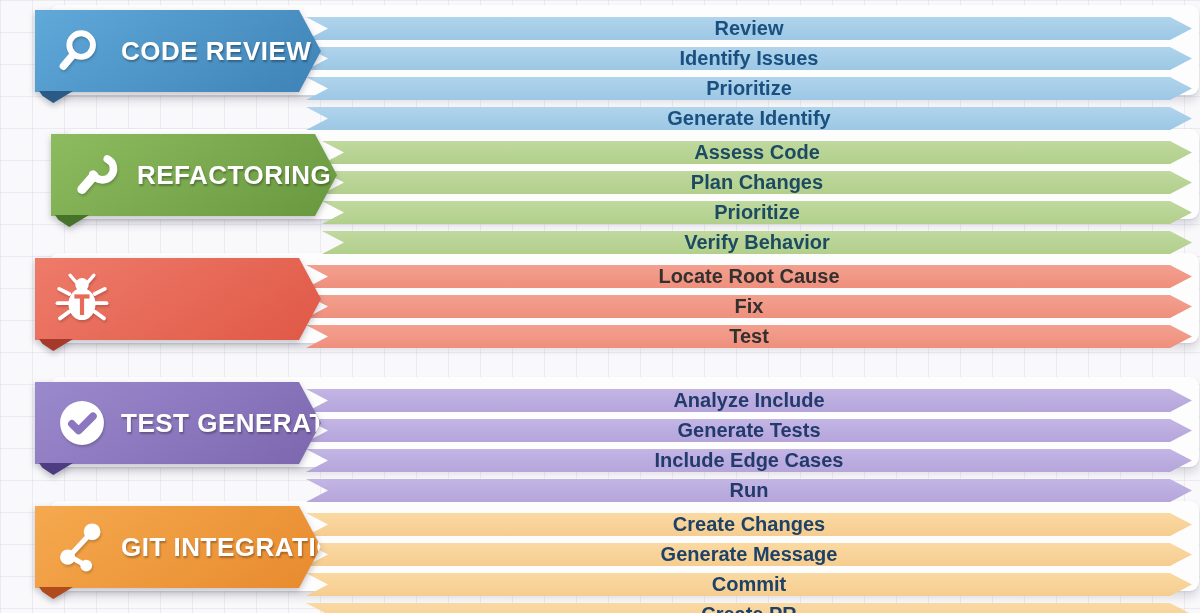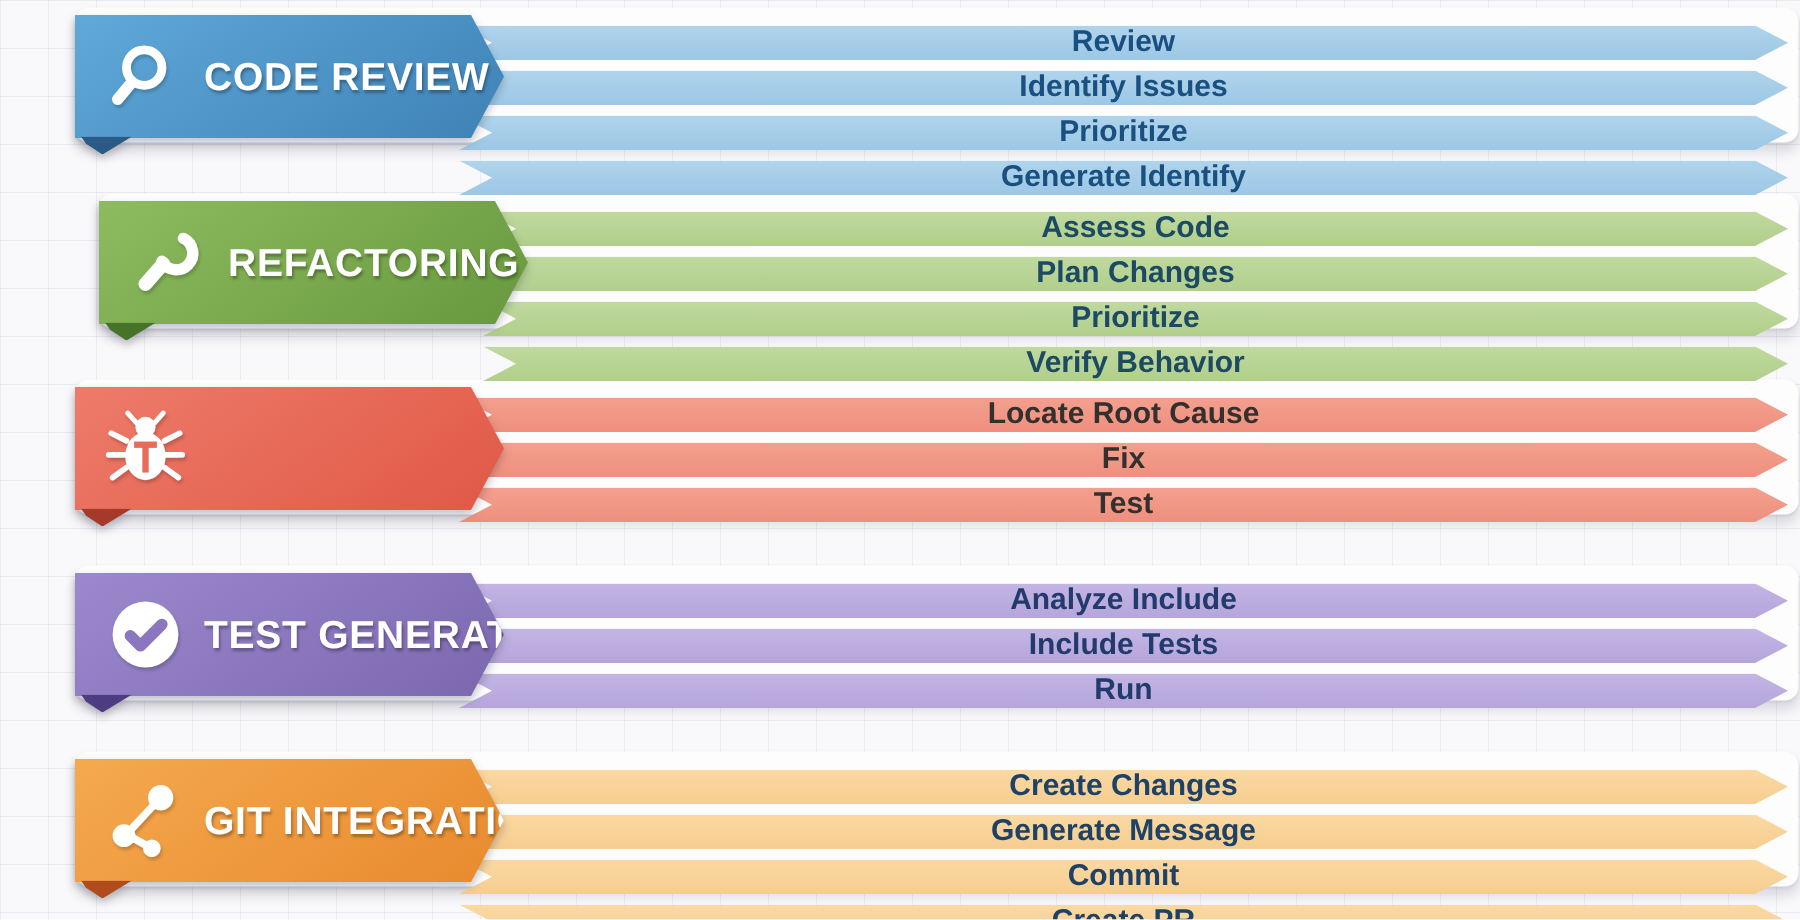--- a/index.html
+++ b/index.html
@@ -12,21 +12,21 @@
       linear-gradient(to bottom, rgba(185,185,205,.22) 1px, transparent 1px);
     background-size:32px 32px;
   }
   .row{position:absolute;left:0;right:0;height:82px;}
   .backplate{
     position:absolute;left:50px;right:1px;top:-5px;bottom:-3px;
     background:#fdfdfe;border-radius:9px;
     box-shadow:0 6px 8px rgba(90,90,115,.20), 0 1px 2px rgba(90,90,115,.12);
   }
   .header{
-    position:absolute;left:50px;top:0;bottom:0;width:286px;
+    position:absolute;left:35px;top:0;bottom:0;width:286px;
     filter:drop-shadow(0 3px 3px rgba(40,40,60,.28));
     z-index:3;
   }
   .header-shape{
     position:absolute;inset:0;
     clip-path:polygon(0 0, calc(100% - 22px) 0, 100% 50%, calc(100% - 22px) 100%, 0 100%);
     background:linear-gradient(145deg, var(--head1) 0%, var(--head2) 100%);
     display:flex;align-items:center;
   }
   .header::after{ 
@@ -165,21 +165,24 @@
             </svg>
           </span>
         <span class="header-title">TEST GENERATION</span>
       </div>
     </div>
     <div class="steps">
         <div class="step">
           <span class="step-label">Analyze Include</span>
         </div>
         <div class="step">
-          <span class="step-label">Include Tests</span>
+          <span class="step-label">Generate Tests</span>
+        </div>
+        <div class="step">
+          <span class="step-label">Include Edge Cases</span>
         </div>
         <div class="step last">
           <span class="step-label">Run</span>
         </div>
       </div>
   </div>
     <div class="row" style="top: 506px; --head1: #f5a94e; --head2: #e88a2e; --fold: #b04b1d; --step1: #fad9a2; --step2: #f6cd90; --stepText: #1e4166; --iconCut: #f09a3e;">
     <div class="backplate"></div>
     <div class="header">
       <div class="header-shape">

